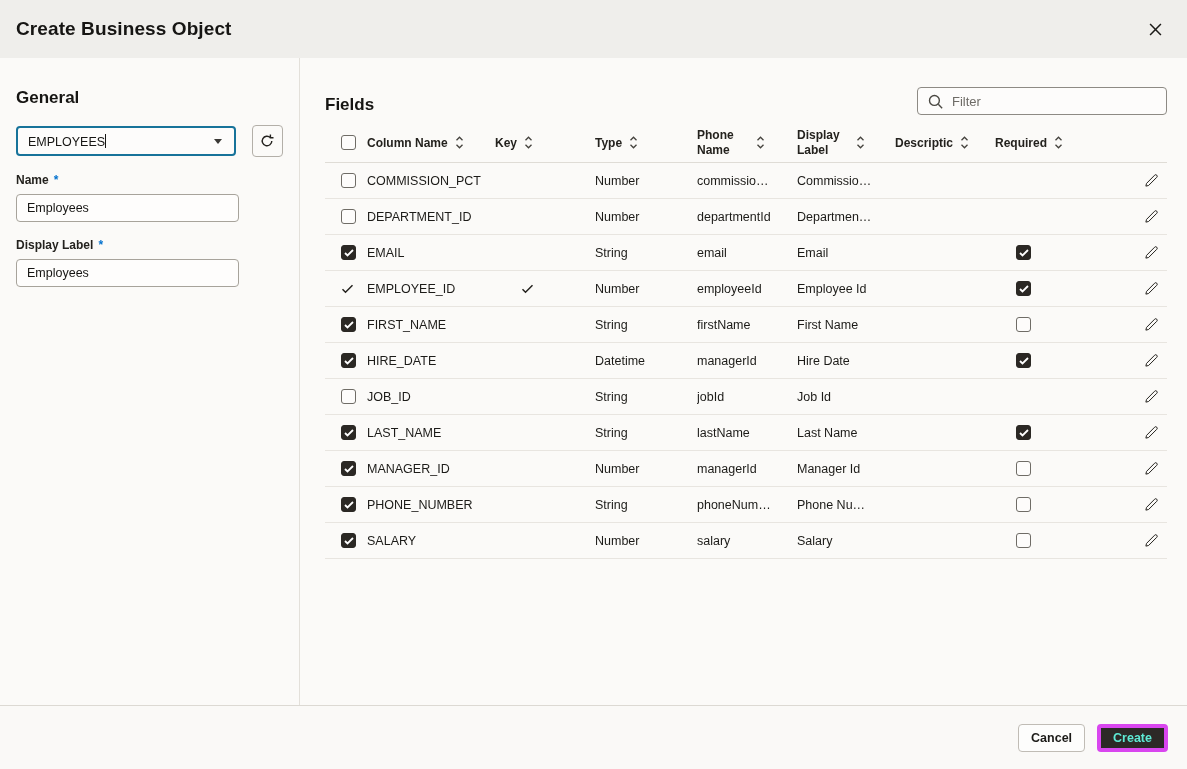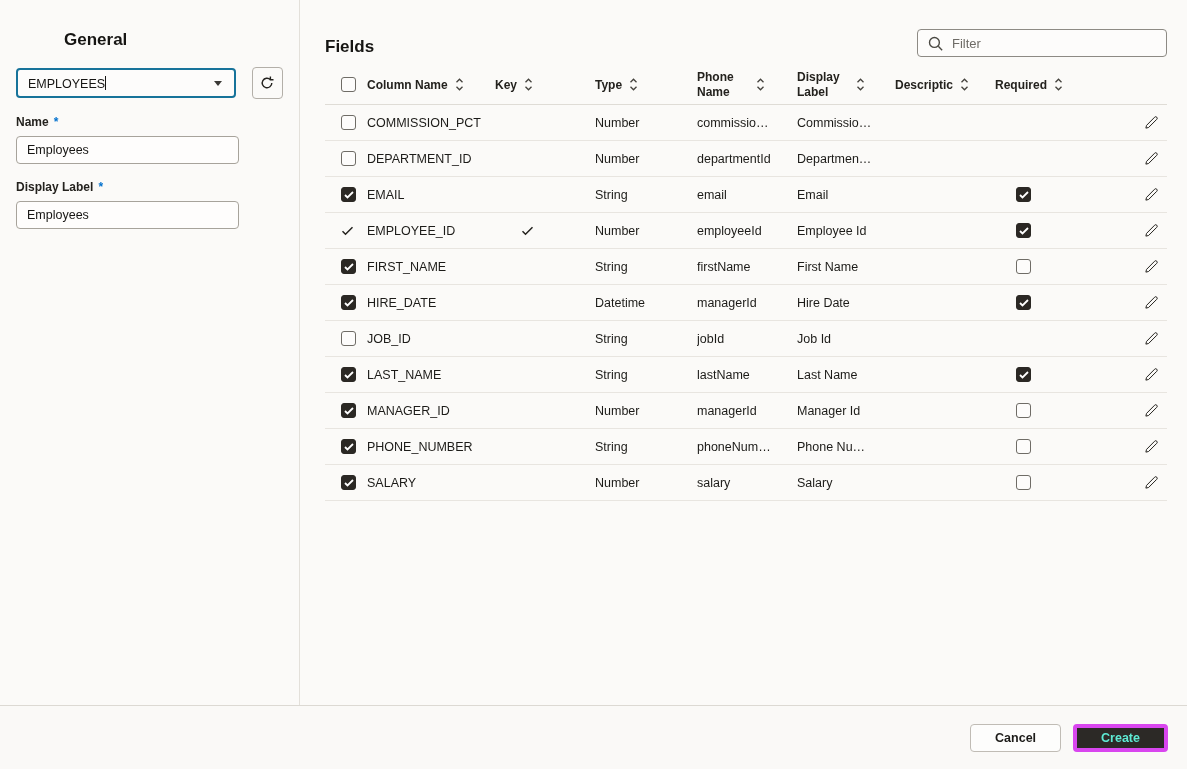--- a/index.html
+++ b/index.html
@@ -27,21 +27,21 @@
   
   .dialog-body { flex: 1 1 auto; display: flex; min-height: 0; }
 
   
   .left-panel {
     width: 300px; flex: 0 0 300px;
     border-right: 1px solid #e3e0da;
     padding: 30px 16px 0 16px;
   }
   .section-heading { font-size: 17px; font-weight: 700; color: #161513; }
-  .left-panel .section-heading { margin-bottom: 18px; margin-left: 48px; }
+  .left-panel .section-heading { margin-bottom: 18px; }
   .field-label {
     font-size: 12px; font-weight: 700; color: #24221e;
     margin-bottom: 7px; display: flex; align-items: center; gap: 5px;
   }
   .required-marker { color: #0572ce; font-size: 12px; font-weight: 700; }
   .combo-row { display: flex; align-items: flex-start; gap: 16px; margin-bottom: 16px; }
   .combobox {
     width: 223px; height: 30px;
     border: 2px solid #17739a; border-radius: 4px; background: #fdfcfb;
     display: flex; align-items: center; justify-content: space-between;
@@ -114,32 +114,40 @@
   .icon-btn { background: transparent; border: none; cursor: pointer; padding: 2px; display: flex; }
 
   
   .dialog-footer {
     height: 64px; flex: 0 0 64px;
     border-top: 1px solid #dcd9d3; background: #faf9f7;
     display: flex; align-items: center; justify-content: flex-end;
     gap: 12px; padding: 0 19px;
   }
   .btn {
-    height: 28px; padding: 0 24px; border-radius: 4px;
+    height: 28px; padding: 0 12px; border-radius: 4px;
     font-size: 12.5px; font-weight: 700; cursor: pointer;
     font-family: "Liberation Sans", sans-serif;
   }
   .btn-secondary { background: #fdfdfc; border: 1px solid #c0bcb5; color: #1c1b18; }
   .btn-primary { background: #2c2926; border: 4px solid #d946ef; color: #5eead4; }
 </style>
 </head>
 <body>
 
 <div class="dialog">
 
+  <div class="dialog-header">
+    <div class="dialog-title">Create Business Object</div>
+    <button class="close-btn">
+      <svg width="13" height="13" viewBox="0 0 12 12" fill="none" stroke="#1c1b18" stroke-width="1.4">
+          <path d="M1 1l10 10M11 1L1 11"></path>
+        </svg>
+    </button>
+  </div>
 
   <div class="dialog-body">
 
     <div class="left-panel">
       <div class="section-heading">General</div>
 
       <div class="combo-row">
         <div class="combobox">
           <span class="combobox-value"><span>EMPLOYEES</span><span class="text-cursor"></span></span>
           <span class="caret-down"></span>

